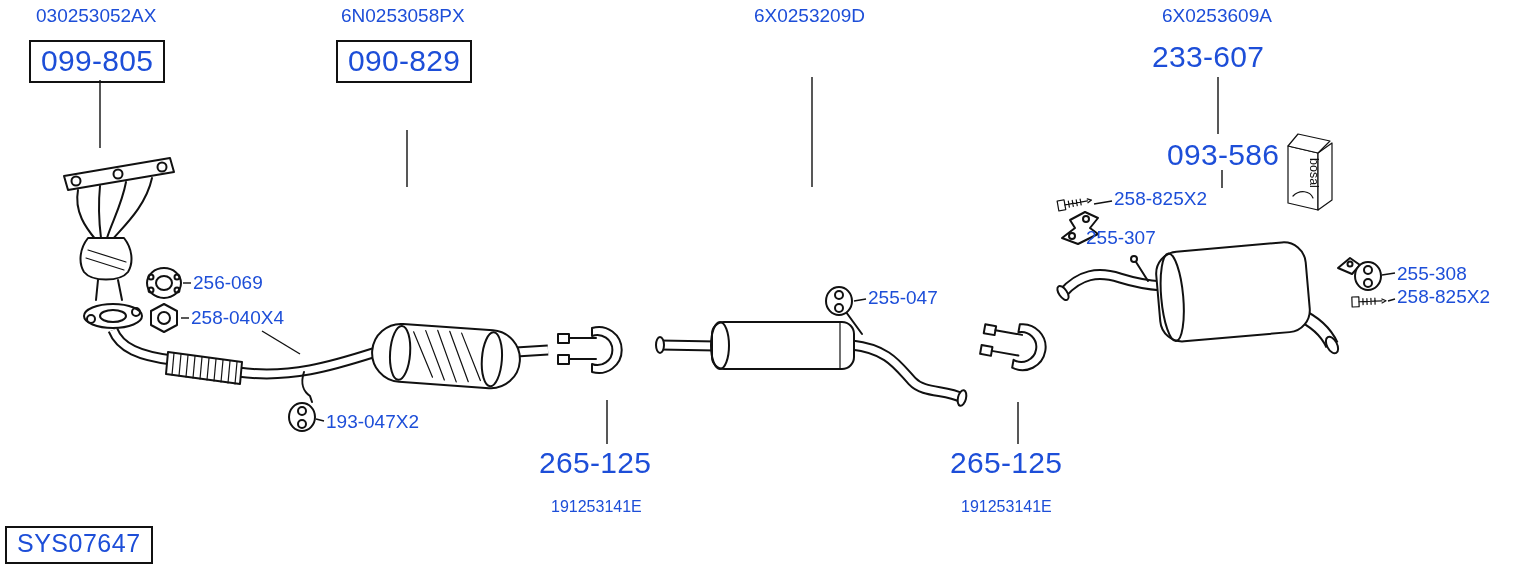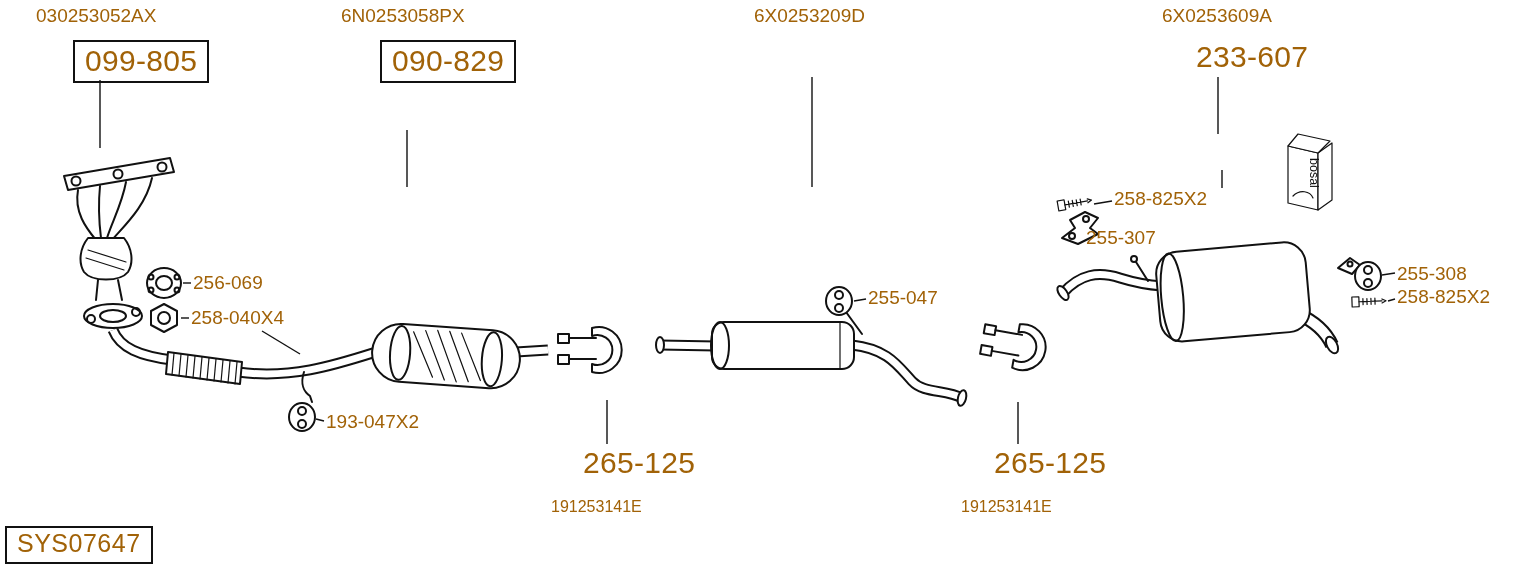--- a/index.html
+++ b/index.html
@@ -3,24 +3,24 @@
 <meta charset="utf-8">
 <style>
   * { box-sizing: border-box; }
   html,body { margin:0; padding:0; background:#ffffff; }
   .stage {
     position:relative; width:1530px; height:566px; background:#ffffff;
     font-family:"Liberation Sans","DejaVu Sans",sans-serif; color:#111;
     overflow:hidden;
   }
   .stage svg { position:absolute; left:0; top:0; }
-  .lbl { position:absolute; white-space:nowrap; line-height:1.1; color:#a16207; }
+  .lbl { position:absolute; white-space:nowrap; line-height:1.1; color:#1d4ed8; }
   .sm  { font-size:19px; }
   .xs  { font-size:16px; }
-  .lg  { font-size:30px; letter-spacing:.3px;margin-left:44px; }
+  .lg  { font-size:30px; letter-spacing:.3px; }
   .sys { font-size:25px; letter-spacing:.5px; }
   .boxed { border:2px solid #111; padding:2px 10px 4px; }
 
   
   .ol   { stroke:#111; fill:none; stroke-width:2; stroke-linejoin:round; stroke-linecap:round; }
   .fw   { fill:#ffffff; }
   .thin { stroke-width:1.2; }
   .ln   { stroke:#111; fill:none; stroke-width:1.4; }
   .po   { stroke:#111; stroke-width:11; fill:none; stroke-linecap:butt; }
   .pi   { stroke:#fff;  stroke-width:7;  fill:none; stroke-linecap:butt; }
@@ -209,20 +209,21 @@
   <div class="lbl sm" style="left:36px;  top:6px;">030253052AX</div>
   <div class="lbl lg boxed" style="left:29px;  top:40px;">099-805</div>
 
   <div class="lbl sm" style="left:341px; top:6px;">6N0253058PX</div>
   <div class="lbl lg boxed" style="left:336px; top:40px;">090-829</div>
 
   <div class="lbl sm" style="left:754px; top:6px;">6X0253209D</div>
 
   <div class="lbl sm" style="left:1162px;top:6px;text-align:center;">6X0253609A</div>
   <div class="lbl lg" style="left:1152px;top:40px;">233-607</div>
+  <div class="lbl lg" style="left:1167px;top:138px;">093-586</div>
 
   <div class="lbl sm" style="left:1114px;top:189px;">258-825X2</div>
   <div class="lbl sm" style="left:1086px;top:228px;">255-307</div>
   <div class="lbl sm" style="left:1397px;top:264px;">255-308</div>
   <div class="lbl sm" style="left:1397px;top:287px;">258-825X2</div>
 
   <div class="lbl sm" style="left:193px; top:273px;">256-069</div>
   <div class="lbl sm" style="left:191px; top:308px;">258-040X4</div>
   <div class="lbl sm" style="left:868px; top:288px;">255-047</div>
   <div class="lbl sm" style="left:326px; top:412px;">193-047X2</div>

